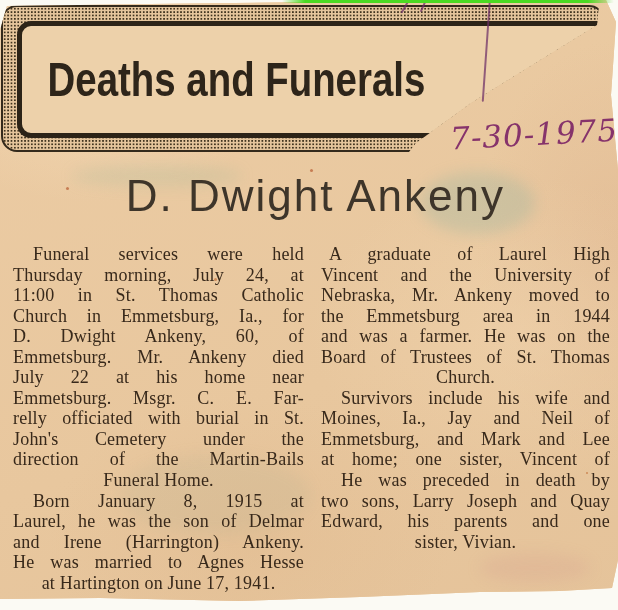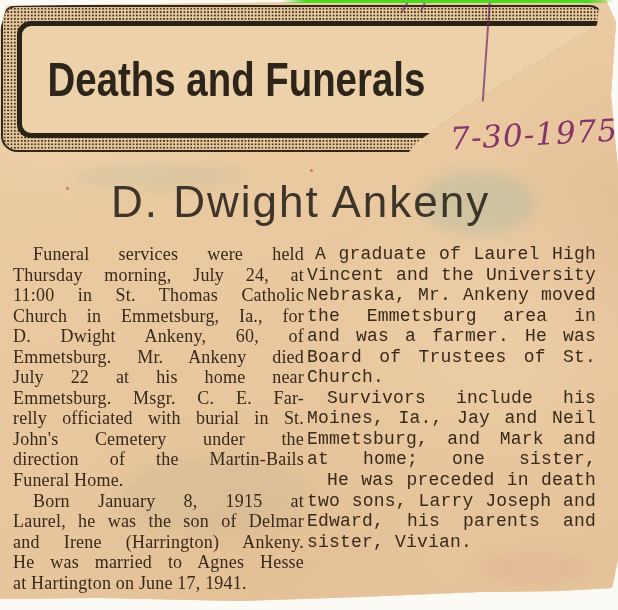--- a/index.html
+++ b/index.html
@@ -42,31 +42,31 @@
     transform:scaleX(0.8);transform-origin:left center;}
   
   .date{position:absolute;left:450px;top:116px;width:170px;
     font-family:"DejaVu Serif",serif;font-style:italic;font-size:31px;letter-spacing:1px;
     color:var(--handwriting,#86336b);transform:rotate(-3deg);}
   .pen{position:absolute;background:#6e2f66;opacity:.72;border-radius:2px;transform-origin:top center;}
   .pen-long{left:489px;top:-2px;width:2px;height:104px;transform:rotate(4deg);}
   .pen-t1{left:408px;top:0;width:2px;height:15px;transform:rotate(30deg);}
   .pen-t2{left:425px;top:0;width:2px;height:13px;transform:rotate(24deg);}
   
-  .headline{position:absolute;left:105px;top:174px;width:400px;margin:6px;text-align:left;
+  .headline{position:absolute;left:105px;top:174px;width:400px;margin:0;text-align:right;
     font-family:"Liberation Sans",sans-serif;font-weight:normal;font-size:44px;line-height:1;
     letter-spacing:2px;color:var(--headline-ink,#3e352a);}
   
   .col{position:absolute;top:244px;color:var(--ink,#38291b);font-size:18px;}
   .col-left{left:13px;width:291px;}
-  .col-right{left:307px;width:289px;font-family:Liberation Mono, monospace;}
+  .col-right{left:321px;width:289px;}
   .bline{line-height:20.55px;height:20.55px;overflow:hidden;text-align:justify;
     letter-spacing:.2px;}
   .bline::after{content:"";display:inline-block;width:100%;height:0;}
-  .bline.plast{text-align:left;}
+  .bline.plast{text-align:center;}
   .bline.plast::after{width:0;}
   .ind{text-indent:20px;}
   .ind-sm{text-indent:8px;}
   
   .green-strip{position:absolute;left:282px;top:0;width:332px;height:3px;border-radius:2px;
     background:linear-gradient(90deg,transparent 0%,var(--scanner-green,#4ada22) 7%,
       var(--scanner-green,#4ada22) 92%,transparent 100%);}
 </style>
 </head>
 <body>

